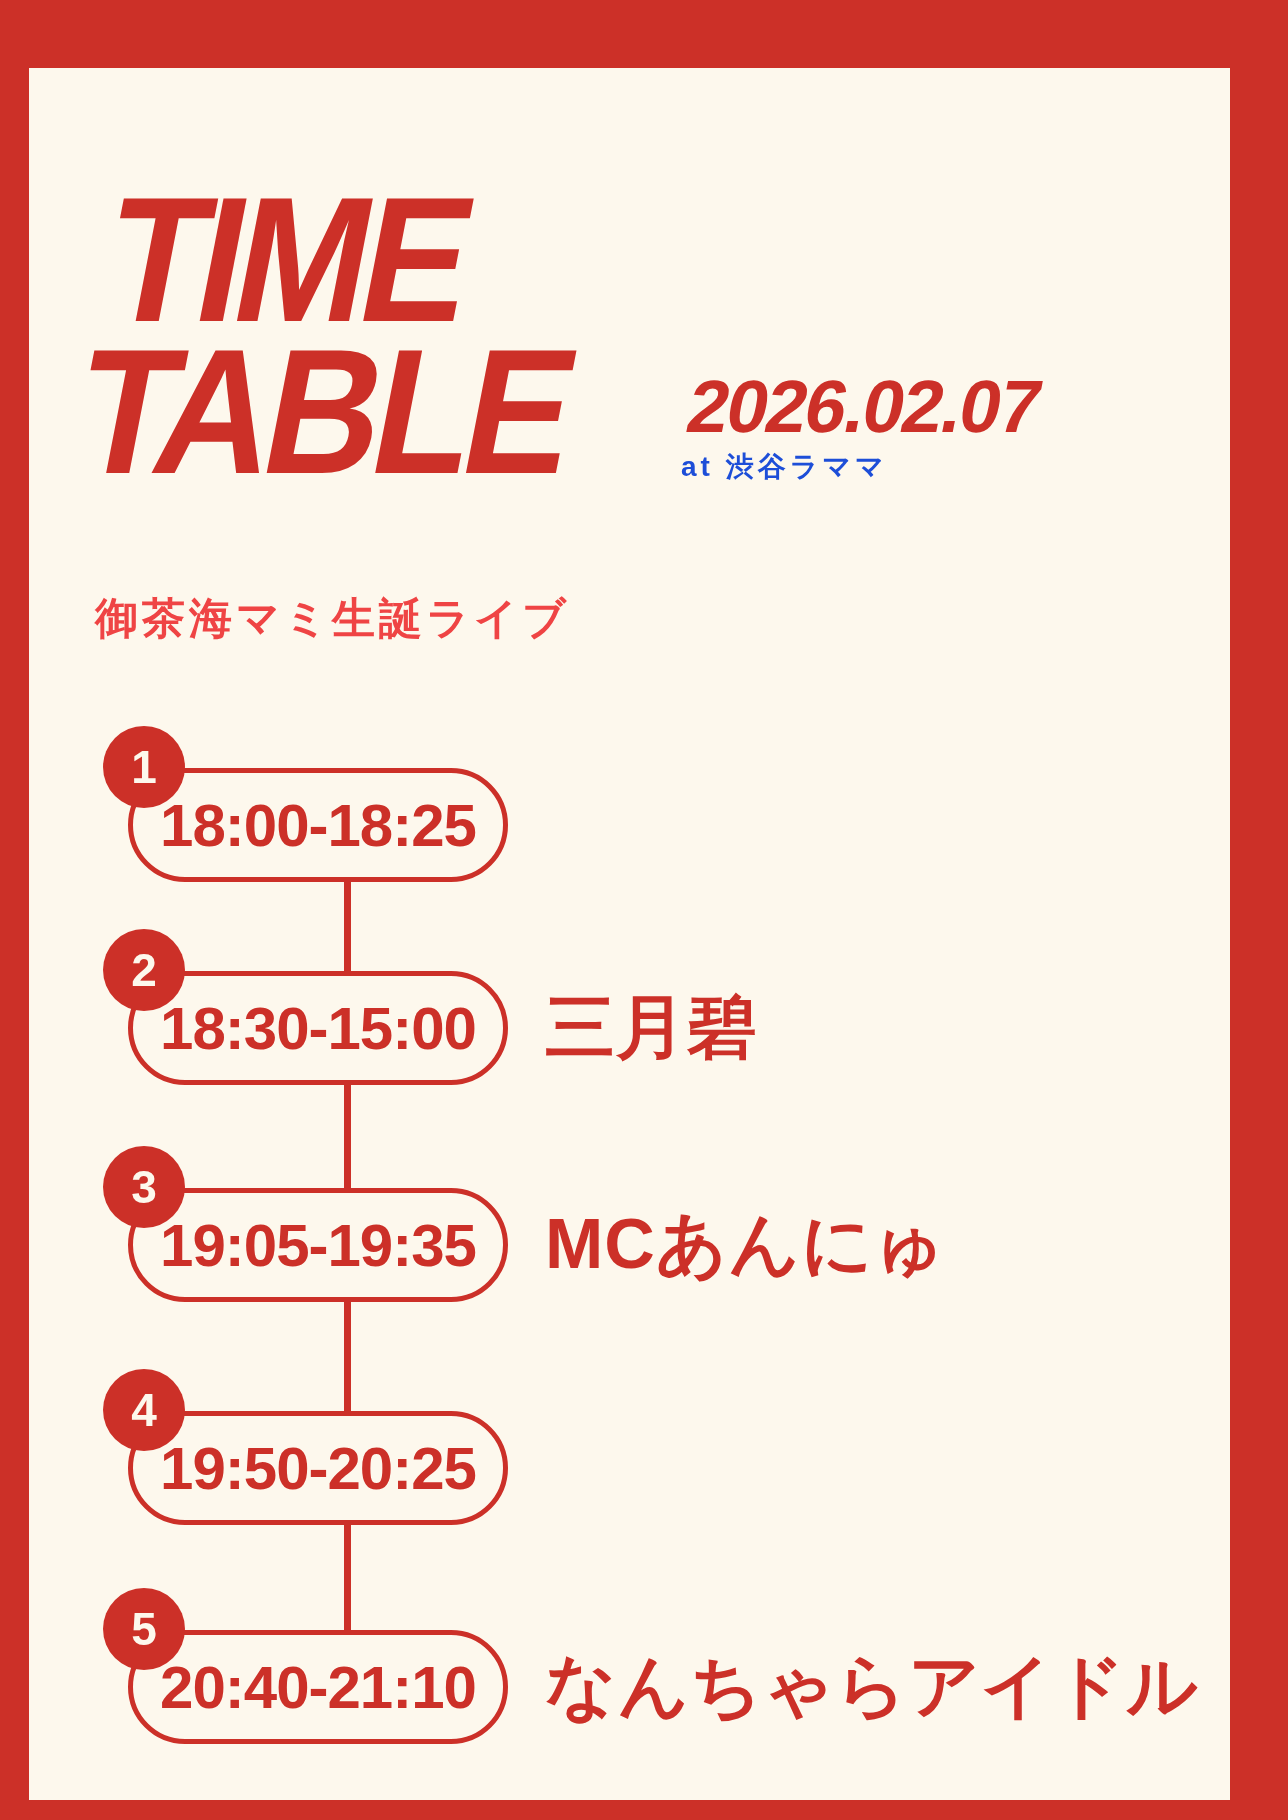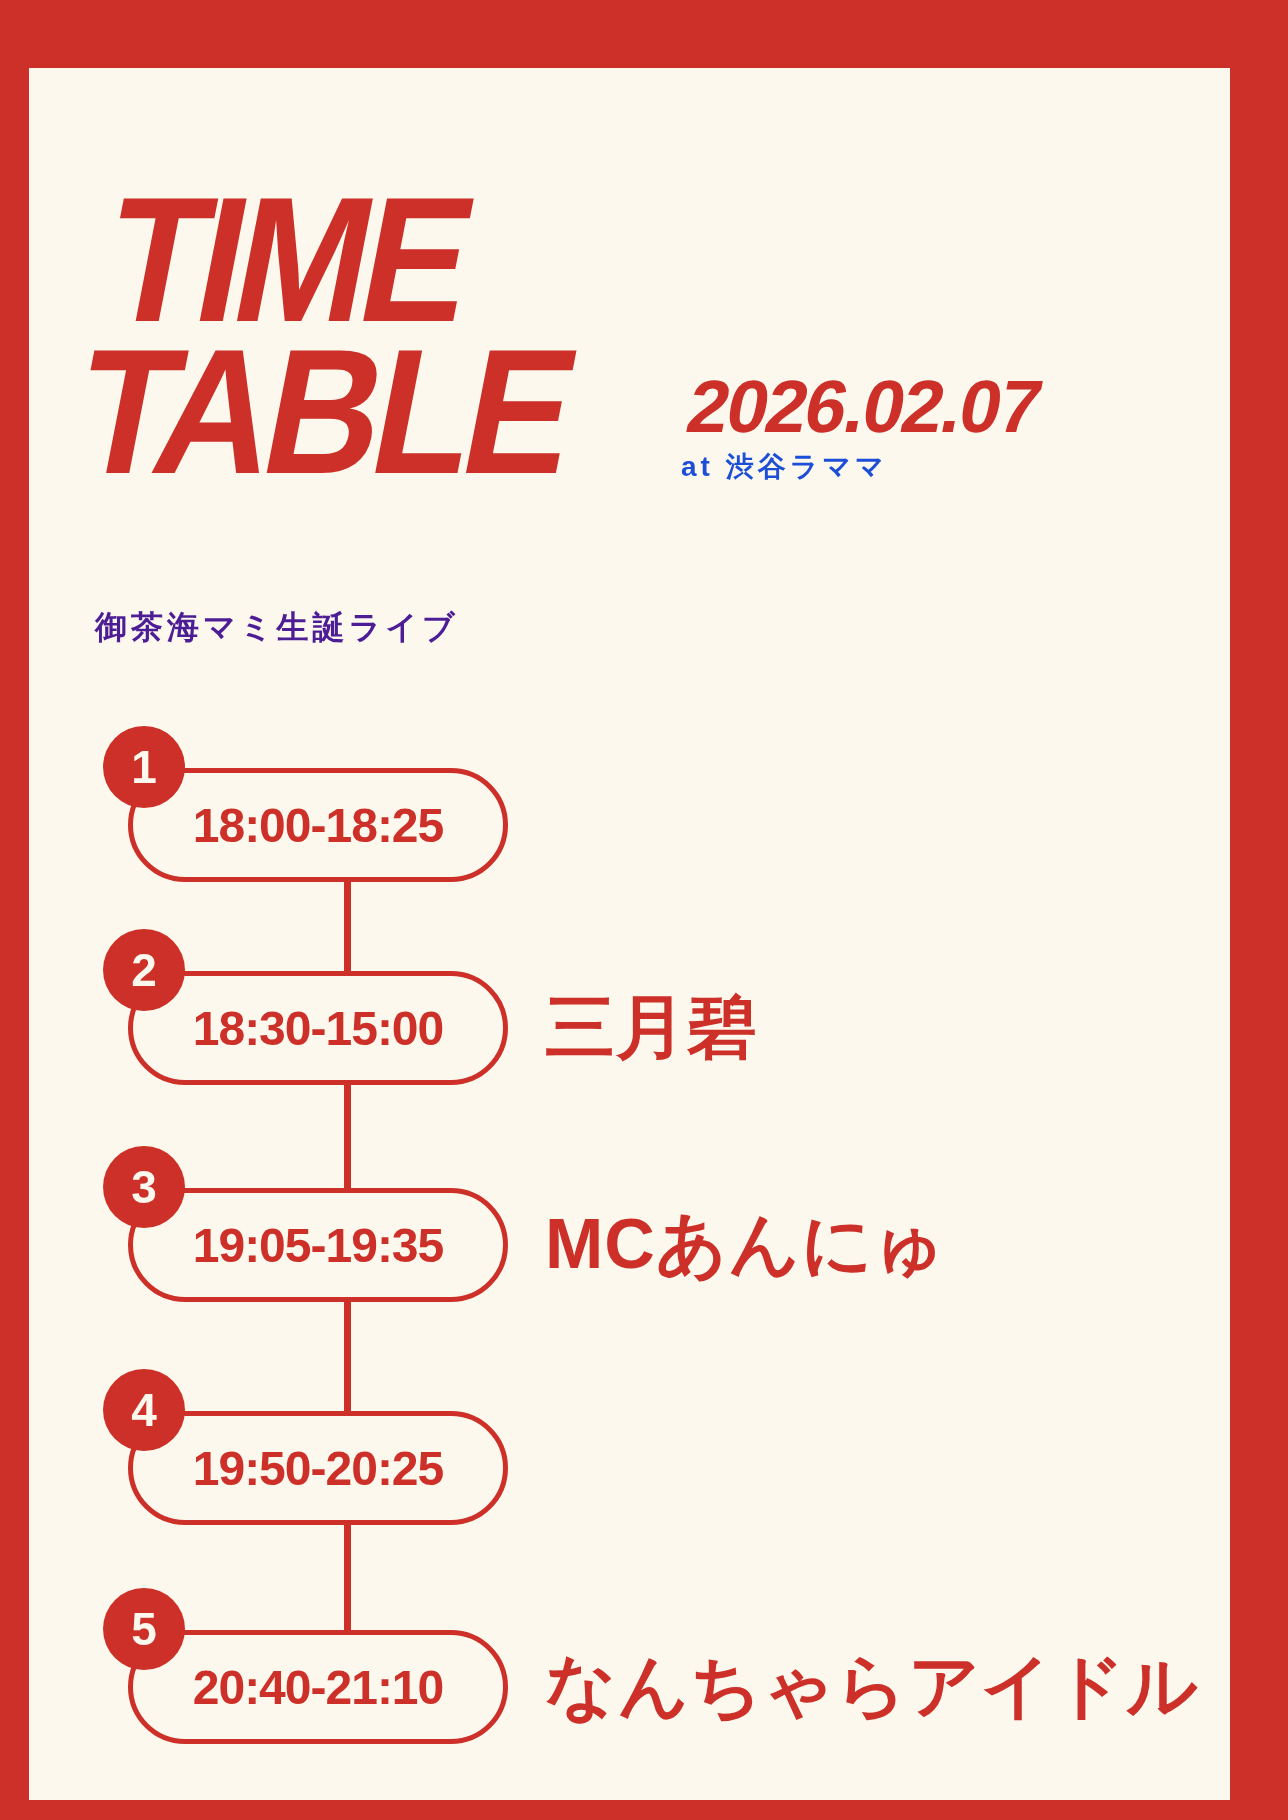--- a/index.html
+++ b/index.html
@@ -59,25 +59,24 @@
     font-size: 28px;
     letter-spacing: 4px;
     color: #1d4ed8;
     white-space: nowrap;
   }
   #subtitle {
     position: absolute;
     left: 66px;
     top: 522px;
     font-weight: bold;
-    font-size: 32px;
+    font-size: 43px;
     letter-spacing: 4px;
-    color: #4c1d95;
-    white-space: nowrap;
-    margin-top: 16px;
+    color: #ef4444;
+    white-space: nowrap;
   }
 
   
   .row { position: absolute; left: 0; width: 1288px; height: 114px; }
   .row-1 { top: 700px; }
   .row-2 { top: 903px; }
   .row-3 { top: 1120px; }
   .row-4 { top: 1343px; }
   .row-5 { top: 1562px; }
 
@@ -102,21 +101,21 @@
     border: 5px solid #cc3028;
     border-radius: 62px;
     background: #fdf8ed;
     display: flex;
     align-items: center;
     justify-content: center;
     box-sizing: border-box;
   }
   .time {
     font-weight: bold;
-    font-size: 48px;
+    font-size: 60px;
     letter-spacing: -1px;
     color: #cc3028;
     white-space: nowrap;
   }
   .badge {
     position: absolute;
     left: 74px;
     top: -42px;
     width: 82px;
     height: 82px;

